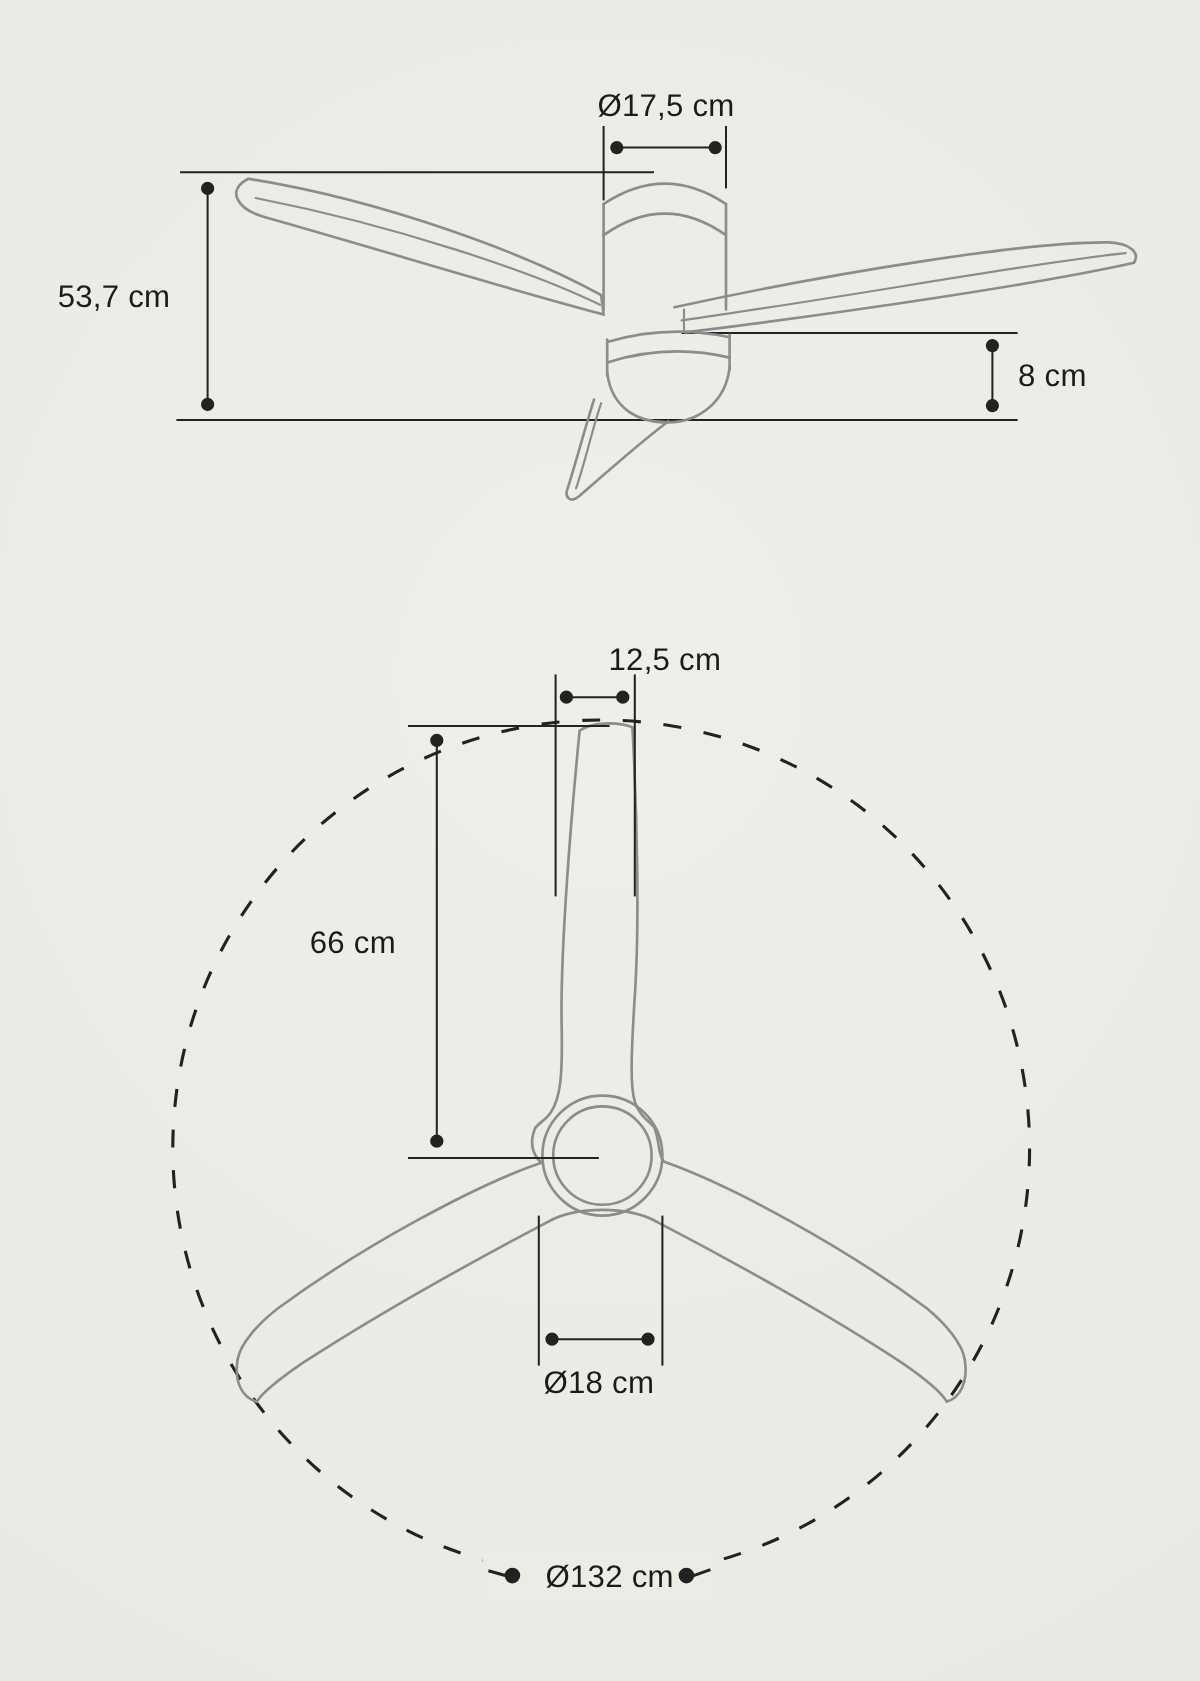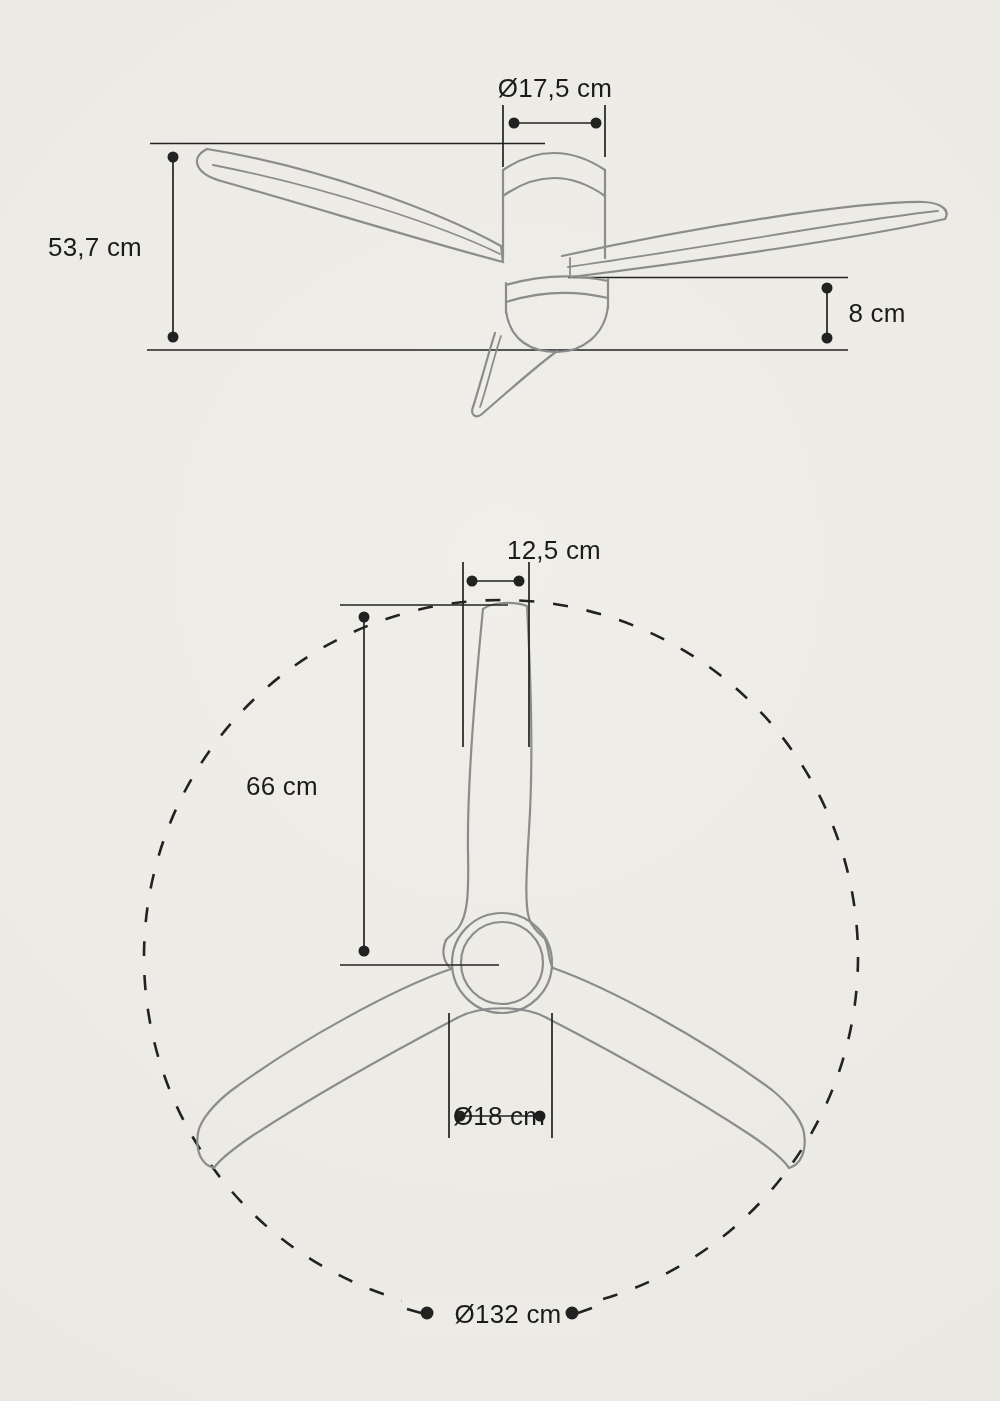--- a/index.html
+++ b/index.html
@@ -172,18 +172,18 @@
   </svg>
 
   <div class="label" style="left:555px;top:88px;">Ø17,5 cm</div>
 
   <div class="label" style="left:95px;top:247px;">53,7 cm</div>
 
   <div class="label" style="left:877px;top:313px;">8 cm</div>
 
   <div class="label" style="left:514px;top:550px;margin-left:40px;">12,5 cm</div>
 
-  <div class="label" style="left:282px;top:786px;">66 cm</div>
+  <div class="label" style="left:294px;top:786px;">66 cm</div>
 
-  <div class="label" style="left:499px;top:1116px;">Ø18 cm</div>
+  <div class="label" style="left:499px;top:1152px;">Ø18 cm</div>
 
   <div class="label" style="left:508px;top:1314px;">Ø132 cm</div>
 </div>
 
 </body></html>

